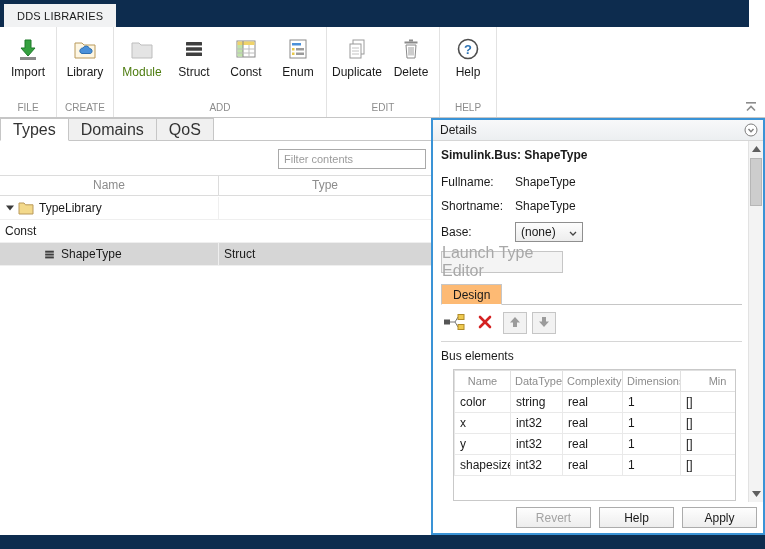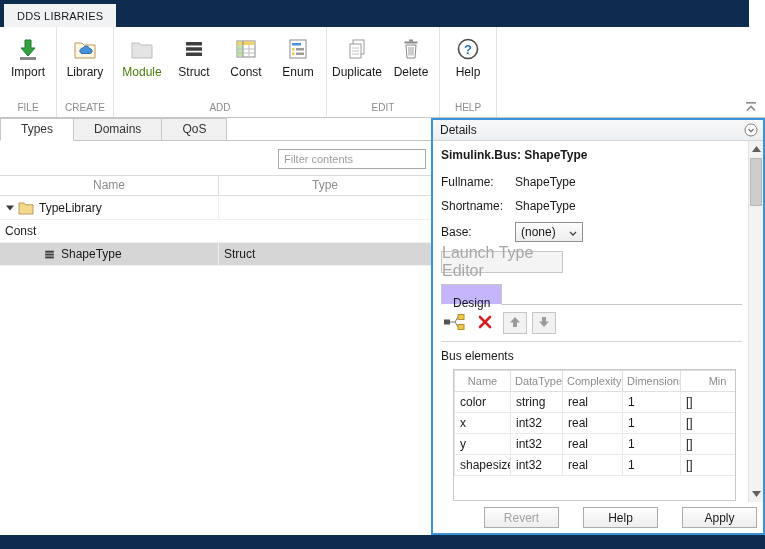--- a/index.html
+++ b/index.html
@@ -30,21 +30,21 @@
   .ts-grouplbl { height: 17px; line-height: 15px; text-align: center; font-size: 10px; color: #8c8c8c; }
   .ts-collapse { position: absolute; right: 7px; bottom: 4px; width: 14px; height: 12px; }
 
   
   .main { position: absolute; top: 118px; left: 0; width: 765px; height: 417px; display: flex; }
 
   
   .left-panel { width: 431px; position: relative; background: #fff; }
   .lp-tabs { position: absolute; top: 0; left: 0; right: 0; height: 23px; display: flex; }
   .lp-tabline { position: absolute; left: 0; right: 0; bottom: 0; height: 1px; background: #c6c6c6; }
-  .lp-tab { position: relative; height: 23px; line-height: 21px; padding: 0 20px; background: #f0f0f0; border: 1px solid #c6c6c6; border-left: none; font-size: 12px; color: #333; z-index: 1; }
+  .lp-tab { position: relative; height: 23px; line-height: 21px; padding: 0 12px; background: #f0f0f0; border: 1px solid #c6c6c6; border-left: none; font-size: 16px; color: #333; z-index: 1; }
   .lp-tab:first-child { border-left: 1px solid #c6c6c6; }
   .lp-tab.active { background: #fff; border-bottom: 1px solid #fff; z-index: 2; }
   .lp-filter { position: absolute; top: 31px; right: 5px; width: 148px; height: 20px; border: 1px solid #a9a9a9; font-family: "Liberation Sans", sans-serif; font-size: 11px; padding: 0 5px; color: #333; }
   .lp-filter::placeholder { color: #9b9b9b; }
   .lp-header { position: absolute; top: 57px; left: 0; right: 0; height: 21px; border-top: 1px solid #dcdcdc; border-bottom: 1px solid #dcdcdc; display: flex; color: #8c8c8c; background: #fff; }
   .lp-header .c1 { width: 219px; border-right: 1px solid #dcdcdc; text-align: center; line-height: 19px; }
   .lp-header .c2 { flex: 1; text-align: center; line-height: 19px; }
   .lp-rows { position: absolute; top: 79px; left: 0; right: 0; }
   .lp-row { height: 23px; display: flex; border-bottom: 1px solid #efefef; }
   .lp-row .c1 { width: 219px; display: flex; align-items: center; height: 100%; border-right: 1px solid #efefef; }
@@ -61,35 +61,35 @@
   .dp-body { position: absolute; top: 21px; left: 0; right: 15px; bottom: 31px; overflow: hidden; padding: 7px 0 0 8px; }
   .dp-heading { font-weight: bold; margin-bottom: 12px; }
   .dp-field { display: flex; align-items: center; margin-bottom: 9px; height: 15px; }
   .dp-field.tall { height: 20px; }
   .dp-field .flabel { width: 74px; }
   .dp-select { width: 68px; height: 20px; border: 1px solid #8f8f8f; background: linear-gradient(#fdfdfd, #ededed); display: flex; align-items: center; padding: 0 5px; font-size: 12px; }
   .dp-select .chev { margin-left: auto; }
   .dp-launch { margin-top: 5px; width: 122px; height: 22px; border: 1px solid #c6c6c6; background: #f4f4f4; color: #a8a8a8; display: flex; align-items: center; justify-content: center; font-size: 16px; }
   .dp-tabs { margin-top: 11px; position: relative; height: 21px; margin-right: 6px; }
   .dp-tabline { position: absolute; left: 0; right: 0; bottom: 0; height: 1px; background: #c6c6c6; }
-  .dp-tab { position: relative; display: inline-block; height: 21px; line-height: 20px; padding: 8px 11px; background: #c4b5fd; border: 1px solid #c6c6c6; border-bottom: 1px solid #fff; z-index: 1; }
+  .dp-tab { position: relative; display: inline-block; height: 21px; line-height: 20px; padding: 0 11px; background: #fdba74; border: 1px solid #c6c6c6; border-bottom: 1px solid #fff; z-index: 1; }
   .dp-tools { margin-top: 7px; display: flex; gap: 5px; align-items: center; }
   .tool-btn { width: 26px; height: 22px; display: flex; align-items: center; justify-content: center; }
   .tool-btn.boxed { width: 24px; border: 1px solid #c6c6c6; background: #f2f2f2; }
   .dp-sep { margin-top: 7px; border-top: 1px solid #d6d6d6; margin-right: 6px; }
   .dp-buslabel { margin-top: 7px; }
   .dp-tablewrap { margin-top: 6px; margin-left: 12px; width: 283px; height: 132px; border: 1px solid #c9c9c9; overflow: hidden; background: #fff; }
   .dp-table { border-collapse: collapse; table-layout: fixed; width: 300px; font-size: 12px; }
   .dp-table th { font-weight: normal; color: #8c8c8c; border: 1px solid #e0e0e0; height: 21px; font-size: 11px; padding: 0 4px; text-align: center; white-space: nowrap; overflow: hidden; }
   .dp-table td { border: 1px solid #e9e9e9; height: 21px; padding: 0 5px; text-align: left; white-space: nowrap; overflow: hidden; }
   .dp-scrollbar { position: absolute; top: 21px; right: 0; bottom: 31px; width: 15px; background: #f3f3f3; border-left: 1px solid #e2e2e2; }
   .sb-arrow { position: absolute; left: 0; width: 14px; height: 14px; display: flex; align-items: center; justify-content: center; }
   .sb-up { top: 1px; } .sb-down { bottom: 1px; }
   .sb-thumb { position: absolute; left: 1px; width: 12px; top: 17px; height: 48px; background: #cdcdcd; border: 1px solid #b6b6b6; }
-  .dp-footer { position: absolute; left: 0; right: 0; bottom: 0; height: 31px; display: flex; align-items: center; justify-content: flex-end; gap: 24px; padding-right: 6px; background: #fff; }
+  .dp-footer { position: absolute; left: 0; right: 0; bottom: 0; height: 31px; display: flex; align-items: center; justify-content: flex-end; gap: 8px; padding-right: 6px; background: #fff; }
   .dp-btn { width: 75px; height: 21px; background: linear-gradient(#fefefe, #ededed); border: 1px solid #acacac; font-size: 12px; color: #1a1a1a; display: flex; align-items: center; justify-content: center; }
   .dp-btn.disabled { color: #a3a3a3; }
 
   
   .statusbar { position: absolute; left: 0; right: 0; bottom: 0; height: 14px; background: #0d2c4e; }
 </style>
 </head>
 <body>
 
 <div class="titlebar">

